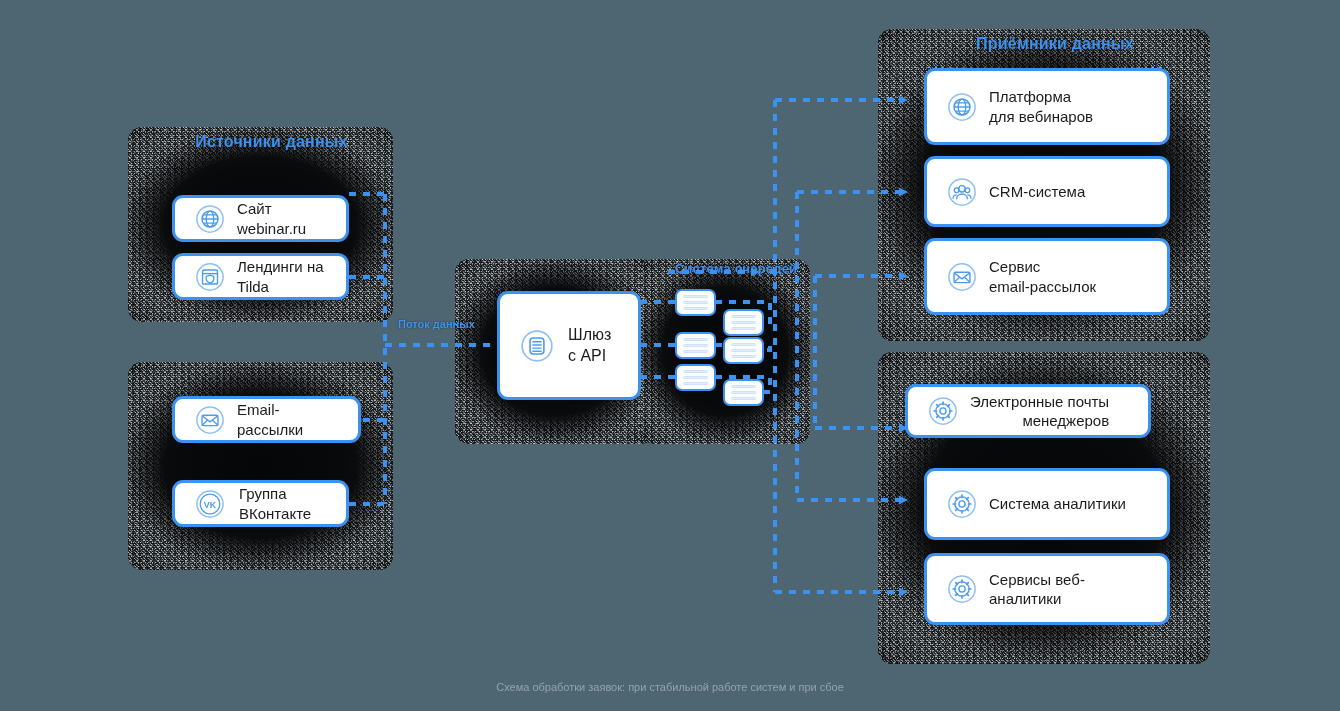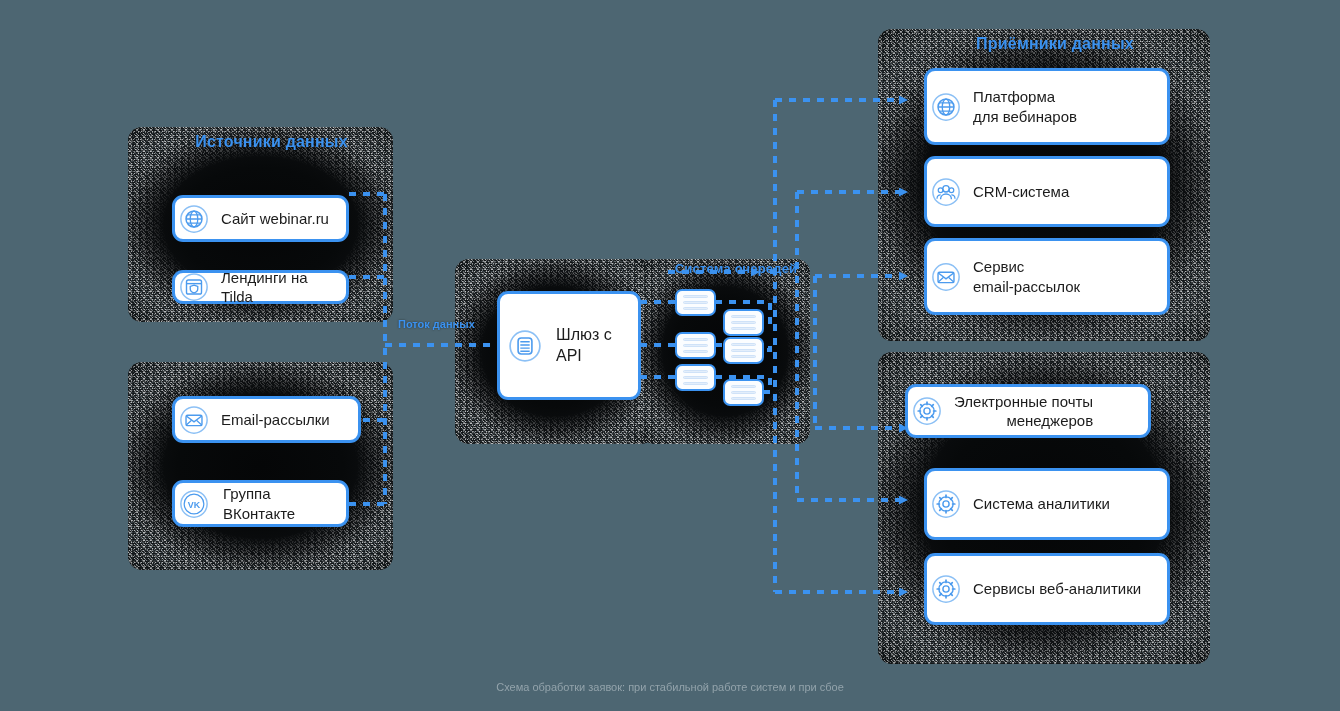--- a/index.html
+++ b/index.html
@@ -93,21 +93,21 @@
   
   .card {
     position: absolute;
     background: #ffffff;
     border: 3px solid #3b92f0;
     border-radius: 11px;
     box-sizing: border-box;
     display: flex;
     align-items: center;
     gap: 12px;
-    padding: 0 4px;
+    padding: 0 20px;
     z-index: 8;
   }
   .card .label {
     color: #1c1c1c;
     font-size: 15px;
     line-height: 1.28;
     white-space: pre-line;
   }
   .card .ico {
     flex: 0 0 auto;
@@ -259,21 +259,21 @@
   <div class="card" style="left:172px; top:170px; width:177px; height:47px;margin-top:25px;">
     <svg class="ico" viewBox="0 0 32 32">
       <circle cx="16" cy="16" r="14" fill="none" stroke="#8cc0f5" stroke-width="1.6"></circle>
       <circle cx="16" cy="16" r="8.5" fill="none" stroke="#4c9bee" stroke-width="1.6"></circle>
       <ellipse cx="16" cy="16" rx="4" ry="8.5" fill="none" stroke="#4c9bee" stroke-width="1.4"></ellipse>
       <path d="M7.5 16 H24.5 M8.6 11.6 H23.4 M8.6 20.4 H23.4" stroke="#4c9bee" stroke-width="1.4"></path>
     </svg>
     <span class="label">Сайт webinar.ru</span>
   </div>
 
-  <div class="card" style="left:172px; top:270px; width:177px; height:34px;justify-content:center;">
+  <div class="card" style="left:172px; top:253px; width:177px; height:47px;justify-content:center;">
     <svg class="ico" viewBox="0 0 32 32">
       <circle cx="16" cy="16" r="14" fill="none" stroke="#8cc0f5" stroke-width="1.6"></circle>
       <rect x="8" y="8.5" width="16" height="15" rx="2" fill="none" stroke="#4c9bee" stroke-width="1.5"></rect>
       <path d="M8 12.4 H24" stroke="#4c9bee" stroke-width="1.5"></path>
       <path d="M16 14 l4 1.4 v2.6 c0 2.2-1.8 3.6-4 4.3 -2.2-0.7-4-2.1-4-4.3 v-2.6 z" fill="none" stroke="#4c9bee" stroke-width="1.4"></path>
     </svg>
     <span class="label">Лендинги на Tilda</span>
   </div>
 
   <div class="card" style="left:172px; top:396px; width:189px; height:47px;">
@@ -288,21 +288,21 @@
 
   <div class="card" style="left:172px; top:480px; width:177px; height:47px;gap:14px;">
     <svg class="ico" viewBox="0 0 32 32">
       <circle cx="16" cy="16" r="14" fill="none" stroke="#8cc0f5" stroke-width="1.6"></circle>
       <circle cx="16" cy="16" r="10.5" fill="none" stroke="#4c9bee" stroke-width="1.3"></circle>
       <text x="16" y="20.2" text-anchor="middle" font-family="'Liberation Sans', sans-serif" font-size="9.5" font-weight="700" fill="#4c9bee">VK</text>
     </svg>
     <span class="label">Группа ВКонтакте</span>
   </div>
 
-  <div class="card" style="left:497px; top:291px; width:144px; height:109px; gap:14px; padding:0 8px;">
+  <div class="card" style="left:497px; top:291px; width:144px; height:109px; gap:14px; padding:0 20px;">
     <svg class="ico" viewBox="0 0 32 32" style="width:34px;height:34px;">
       <circle cx="16" cy="16" r="14" fill="none" stroke="#8cc0f5" stroke-width="1.6"></circle>
       <rect x="9.5" y="8.5" width="13" height="15" rx="3" fill="none" stroke="#4c9bee" stroke-width="1.5"></rect>
       <path d="M11.6 12 H20.4 M11.6 15 H20.4 M11.6 18 H20.4 M11.6 21 H20.4" stroke="#4c9bee" stroke-width="1.4"></path>
     </svg>
     <span class="label" style="font-size:16px;">Шлюз с API</span>
   </div>
 
   <div class="qcard" style="left:675px; top:289px; width:41px; height:27px;">
     <i></i>

